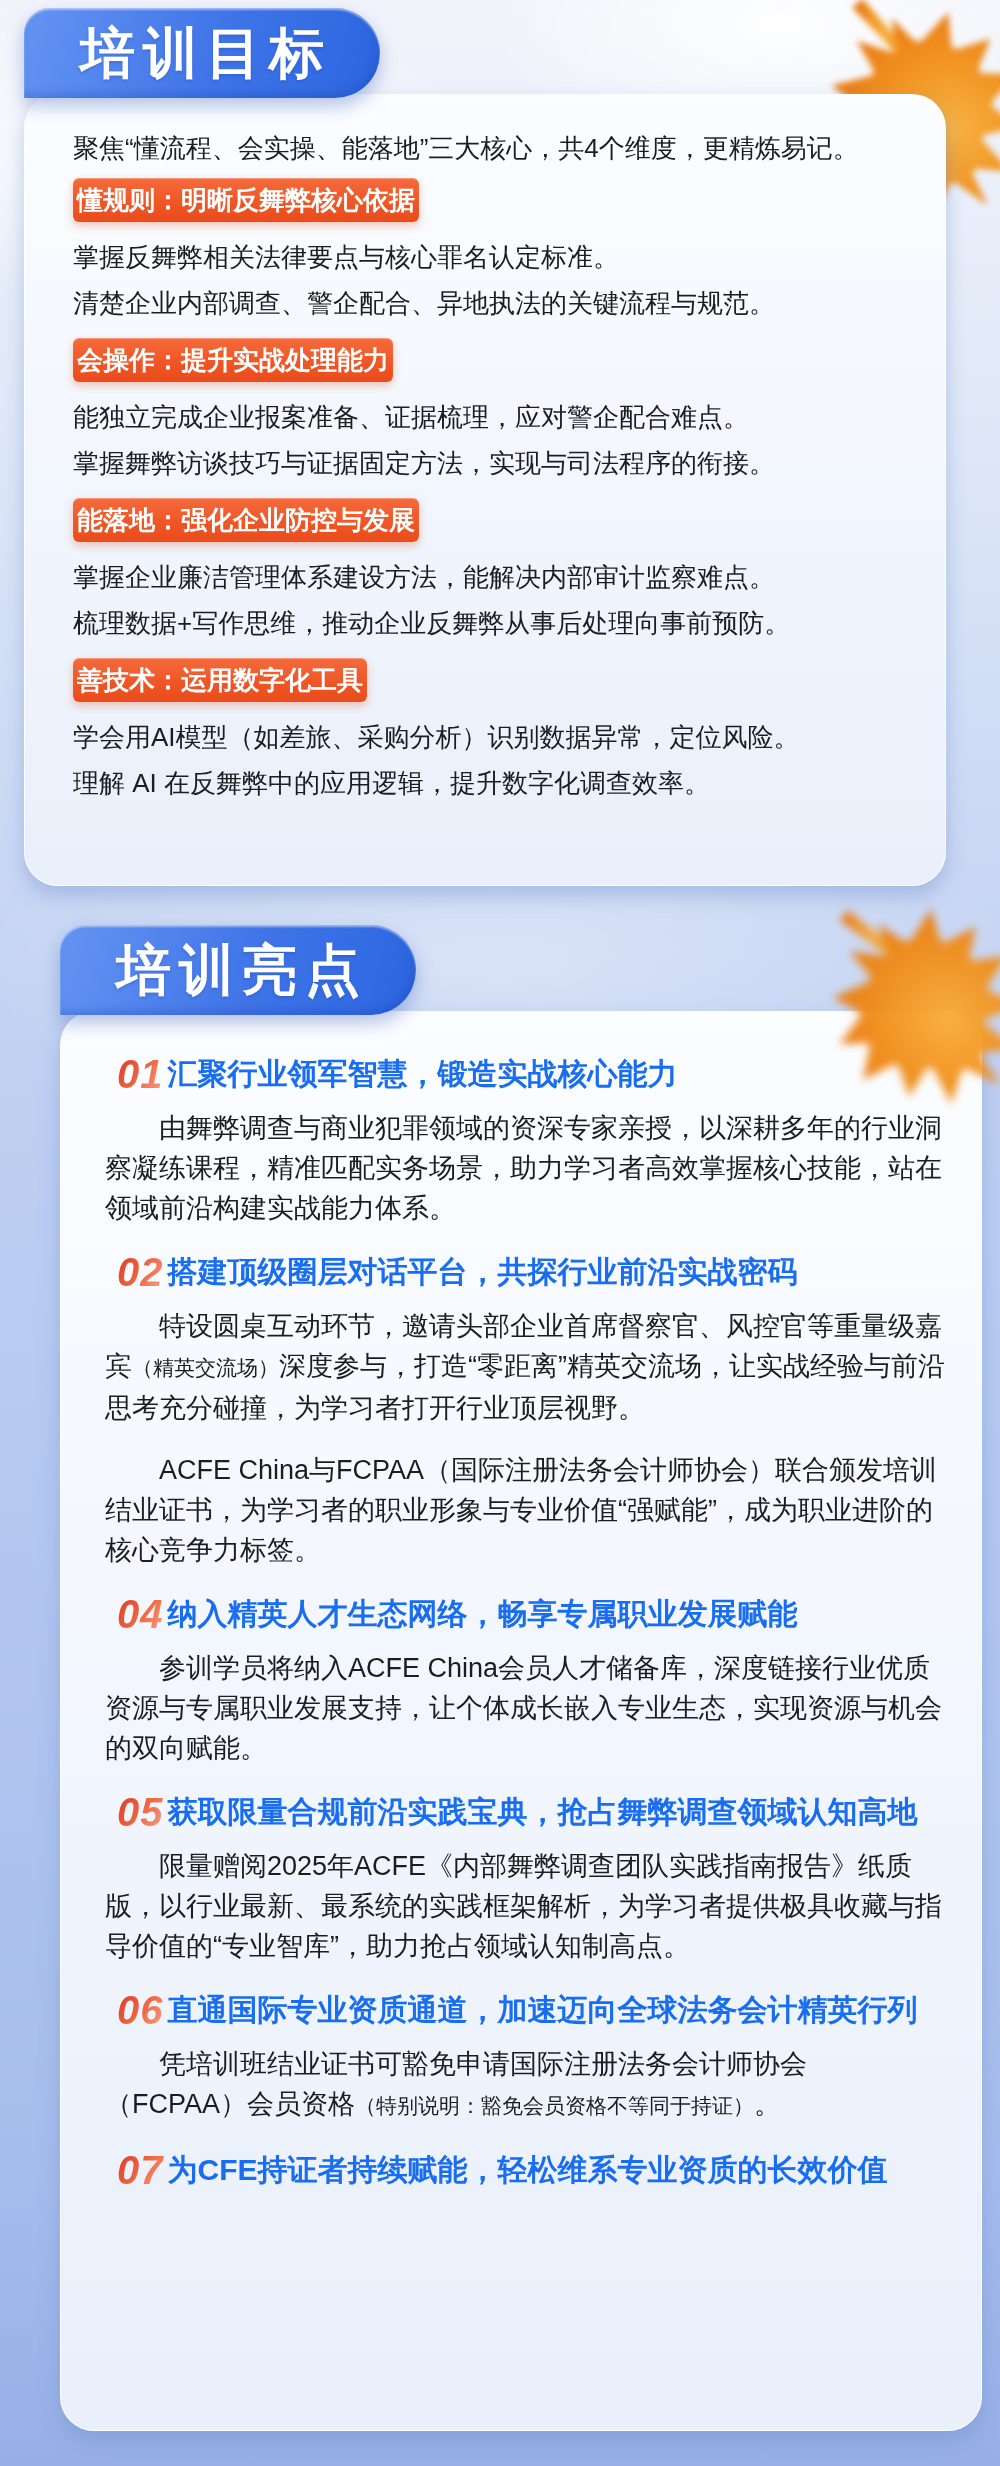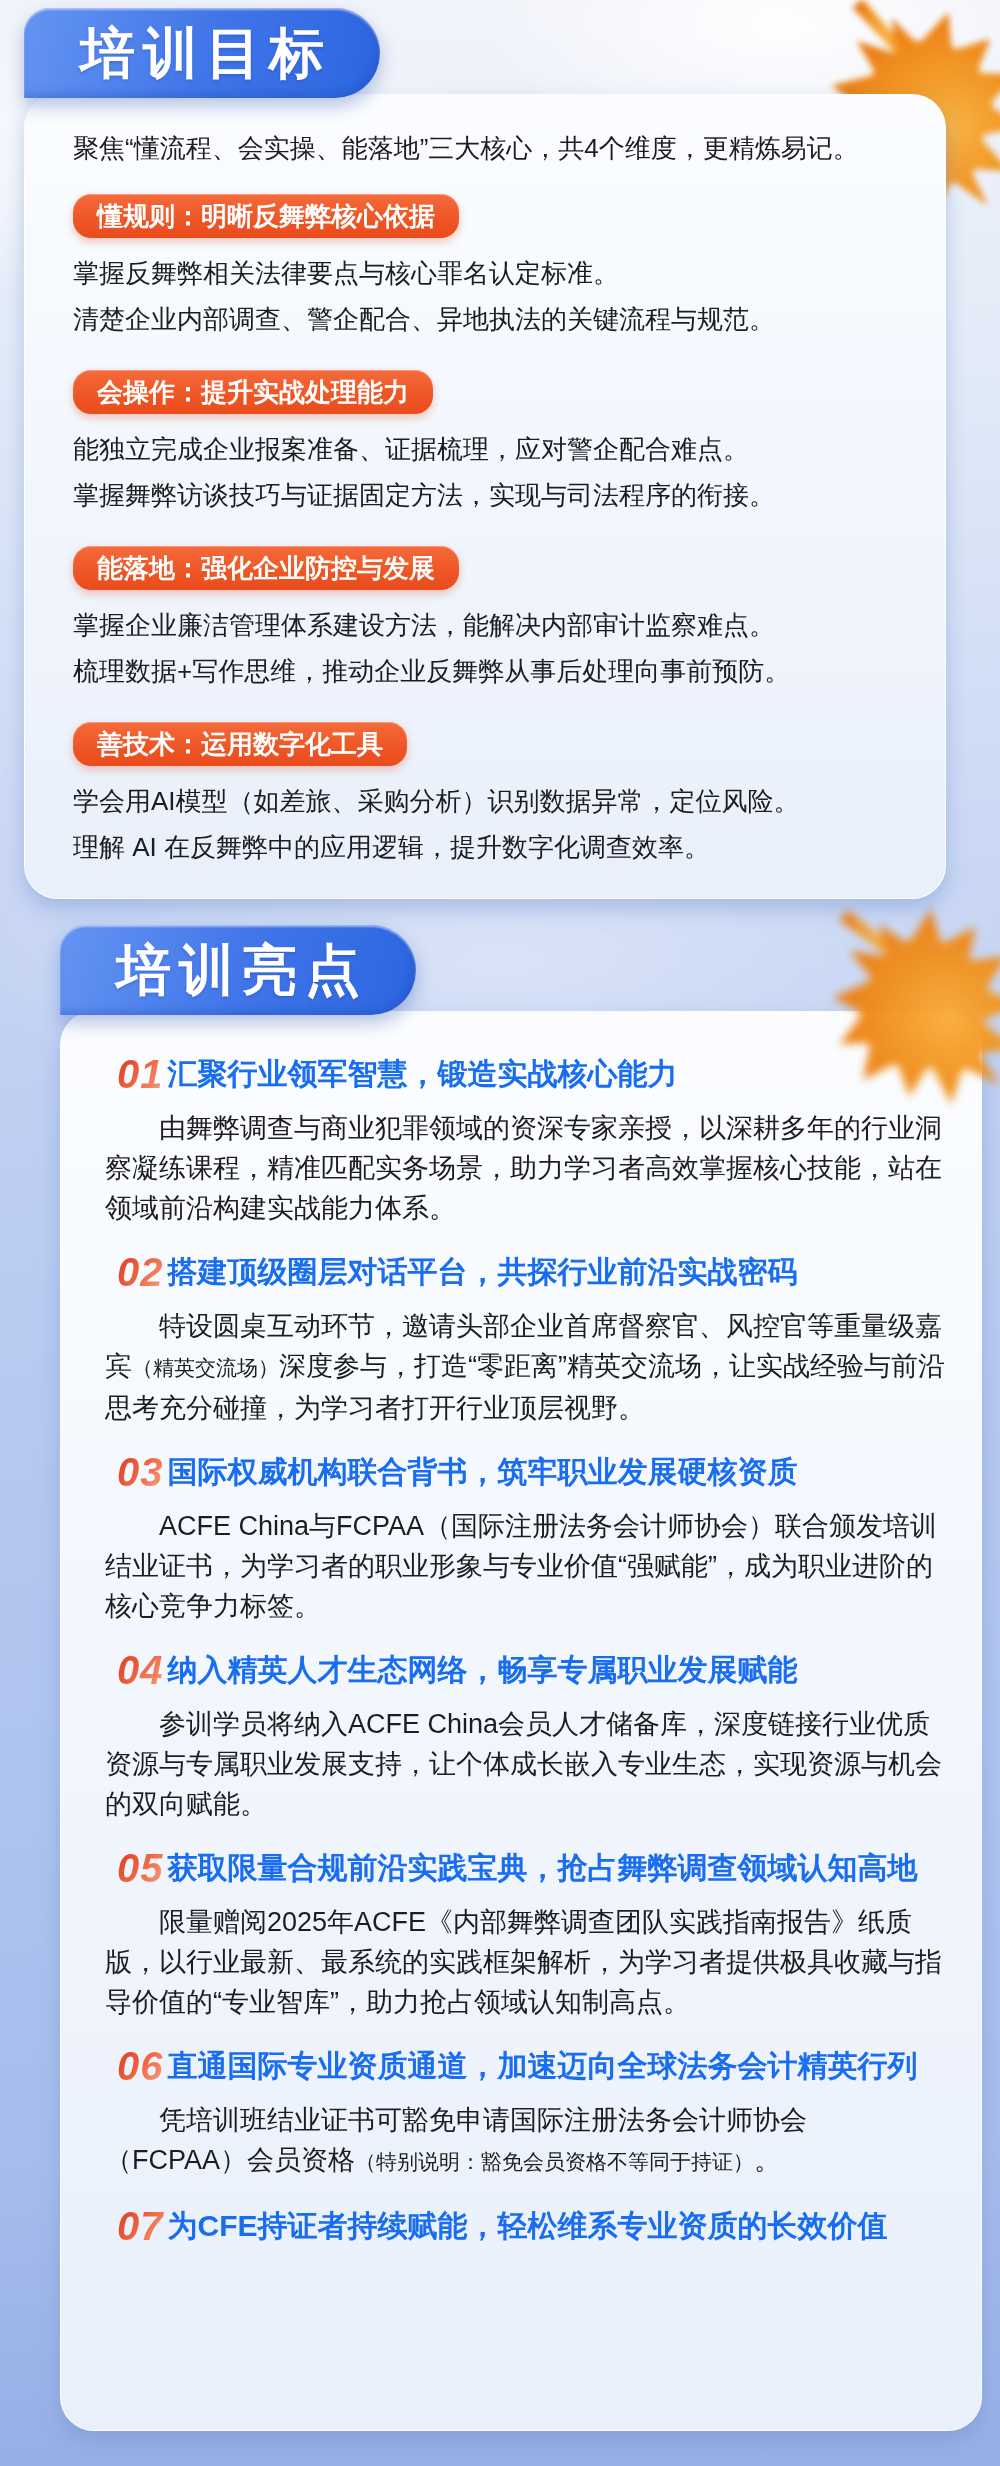--- a/index.html
+++ b/index.html
@@ -41,24 +41,24 @@
     background:linear-gradient(180deg,#fbfdff 0%,#f1f5fd 55%,#e9f0fb 100%);
     border:1px solid rgba(255,255,255,.85);
     border-radius:34px;
     box-shadow:0 10px 20px rgba(110,140,205,.42);
   }
   .card-goals{min-height:792px;padding:34px 40px 24px 48px;}
   .card-highlights{min-height:1420px;padding:40px 34px 26px 44px;}
   
   .intro{font-size:26px;line-height:39px;color:#1d1d1f;margin:0 0 2px;}
   .tag{
-    display:inline-block;margin:24px 0 16px;padding:9px 24px;
+    display:inline-block;margin:8px 0 16px;padding:9px 4px;
     font-size:26px;font-weight:700;line-height:26px;color:#fff;
     background:linear-gradient(180deg,#f56a3c 0%,#ee5524 60%,#ea4c1c 100%);
-    border-radius:18px;
+    border-radius:6px;
     box-shadow:0 4px 8px rgba(225,90,40,.32), inset 0 1px 1px rgba(255,255,255,.35);
   }
   .point{font-size:26px;line-height:39px;color:#1d1d1f;margin:0 0 7px;}
   
   .item{margin:0 0 22px;}
   .item-head{display:flex;align-items:flex-end;gap:4px;margin:0 12px 12px;}
   .num{
     font-size:40px;font-weight:800;font-style:italic;line-height:44px;letter-spacing:1px;
     color:#e8502f;
     background:linear-gradient(125deg,#e2432a 15%,#ef6a45 55%,#f8a78f 100%);
@@ -134,24 +134,20 @@
 
       <div class="item">
         <div class="item-head">
           <span class="num">02</span>
           <h3 class="item-title">搭建顶级圈层对话平台，共探行业前沿实战密码</h3>
         </div>
         <p class="body"><span>特设圆桌互动环节，邀请头部企业首席督察官、风控官等重量级嘉宾</span><span class="note">（精英交流场）</span><span>深度参与，打造“零距离”精英交流场，让实战经验与前沿思考充分碰撞，为学习者打开行业顶层视野。</span></p>
       </div>
 
       <div class="item">
-        <div class="item-head">
-          <span class="num">03</span>
-          <h3 class="item-title">国际权威机构联合背书，筑牢职业发展硬核资质</h3>
-        </div>
         <p class="body">ACFE China与FCPAA（国际注册法务会计师协会）联合颁发培训结业证书，为学习者的职业形象与专业价值“强赋能”，成为职业进阶的核心竞争力标签。</p>
       </div>
 
       <div class="item">
         <div class="item-head">
           <span class="num">04</span>
           <h3 class="item-title">纳入精英人才生态网络，畅享专属职业发展赋能</h3>
         </div>
         <p class="body">参训学员将纳入ACFE China会员人才储备库，深度链接行业优质资源与专属职业发展支持，让个体成长嵌入专业生态，实现资源与机会的双向赋能。</p>
       </div>

